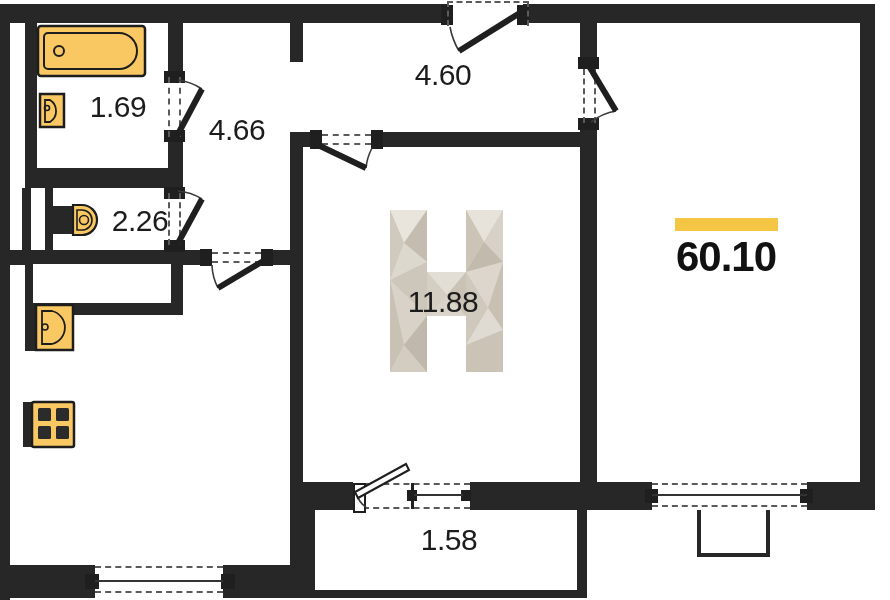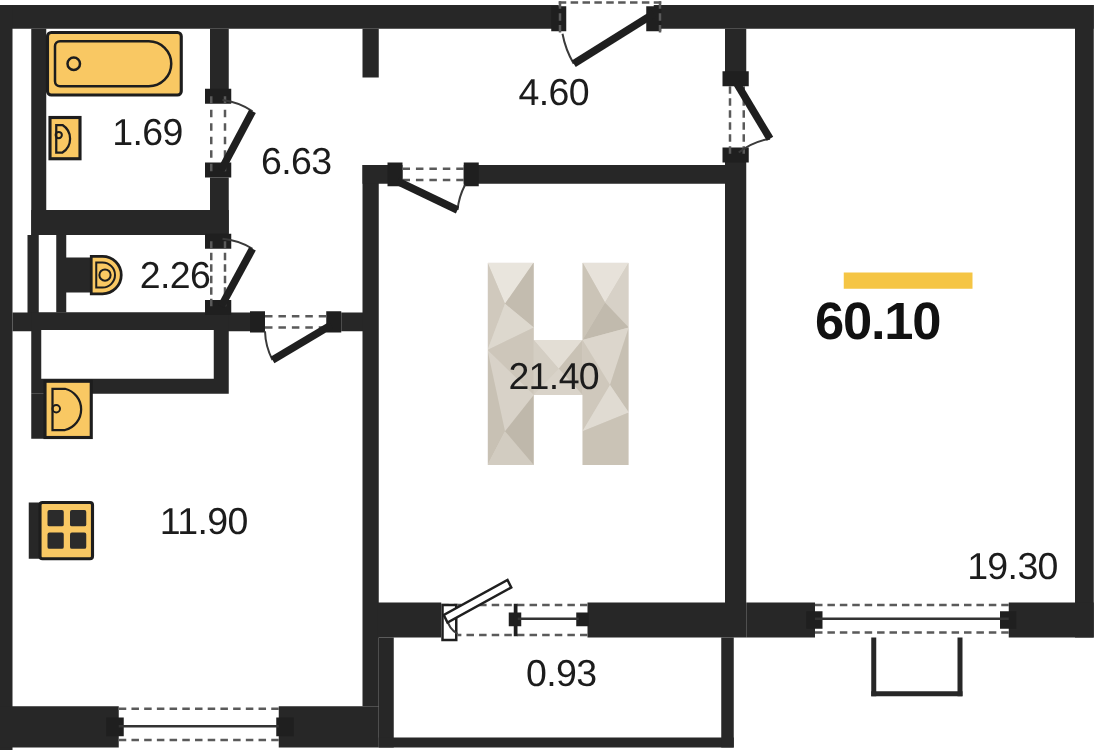--- a/index.html
+++ b/index.html
@@ -13,21 +13,21 @@
   .lbl{position:absolute;transform:translate(-50%,-50%);font-size:30px;color:#1c1c1c;
        letter-spacing:-0.5px;white-space:nowrap;}
   .entrybox{position:absolute;left:447px;top:1px;width:78px;height:23px;
        border-left:2px dashed #5a5a5a;border-right:2px dashed #5a5a5a;border-top:2px dashed #5a5a5a;}
   .balcframe{position:absolute;left:353px;top:483px;width:9px;height:26px;background:#fff;border:2px solid #1f1f1f;}
   .hingebar{position:absolute;left:411px;top:483px;width:3px;height:26px;background:#1f1f1f;}
   #badge{position:absolute;left:520px;top:164px;width:96px;height:96px;border-radius:50%;
        background:rgba(246,212,102,0.80);display:flex;align-items:center;justify-content:center;}
   #badge span{font-size:40px;font-weight:700;color:#9b9b98;letter-spacing:1px;}
   #totalbar{position:absolute;left:675px;top:218px;width:103px;height:13px;background:#F5C544;}
-  #totalnum{position:absolute;left:652px;top:233px;width:148px;text-align:left;
+  #totalnum{position:absolute;left:652px;top:233px;width:148px;text-align:center;
        font-size:42px;font-weight:700;color:#111;letter-spacing:-1px;}
   #brand{position:absolute;left:360px;top:380px;width:172px;text-align:center;
        font-size:19px;color:#a8a29b;letter-spacing:0.5px;}
   svg{position:absolute;left:0;top:0;}
 </style>
 </head>
 <body>
 
 <div id="plan">
 
@@ -186,25 +186,23 @@
       <rect x="32" y="402" width="42" height="45" rx="2" fill="#F9C863" stroke="#1d1d1d" stroke-width="2.5"></rect>
       <rect x="38" y="408" width="13" height="13" rx="1.5" fill="#2b2b2b"></rect>
       <rect x="56" y="408" width="13" height="13" rx="1.5" fill="#2b2b2b"></rect>
       <rect x="38" y="426" width="13" height="13" rx="1.5" fill="#2b2b2b"></rect>
       <rect x="56" y="426" width="13" height="13" rx="1.5" fill="#2b2b2b"></rect>
     </g>
   </svg>
 
 
   <div class="lbl" style="left:118px;top:107px">1.69</div>
-  <div class="lbl" style="left:237px;top:130px">6.63</div>
+  <div class="lbl" style="left:237px;top:130px">4.66</div>
   <div class="lbl" style="left:443px;top:75px">4.60</div>
   <div class="lbl" style="left:140px;top:221px">2.26</div>
-  <div class="lbl" style="left:443px;top:302px">21.40</div>
-  <div class="lbl" style="left:163px;top:418px">11.90</div>
-  <div class="lbl" style="left:449px;top:540px">0.93</div>
-  <div class="lbl" style="left:810px;top:454px">19.30</div>
+  <div class="lbl" style="left:443px;top:302px">11.88</div>
+  <div class="lbl" style="left:449px;top:540px">1.58</div>
 
   <div id="totalbar"></div>
   <div id="totalnum">60.10</div>
 
 
 </div>
 
 </body></html>

